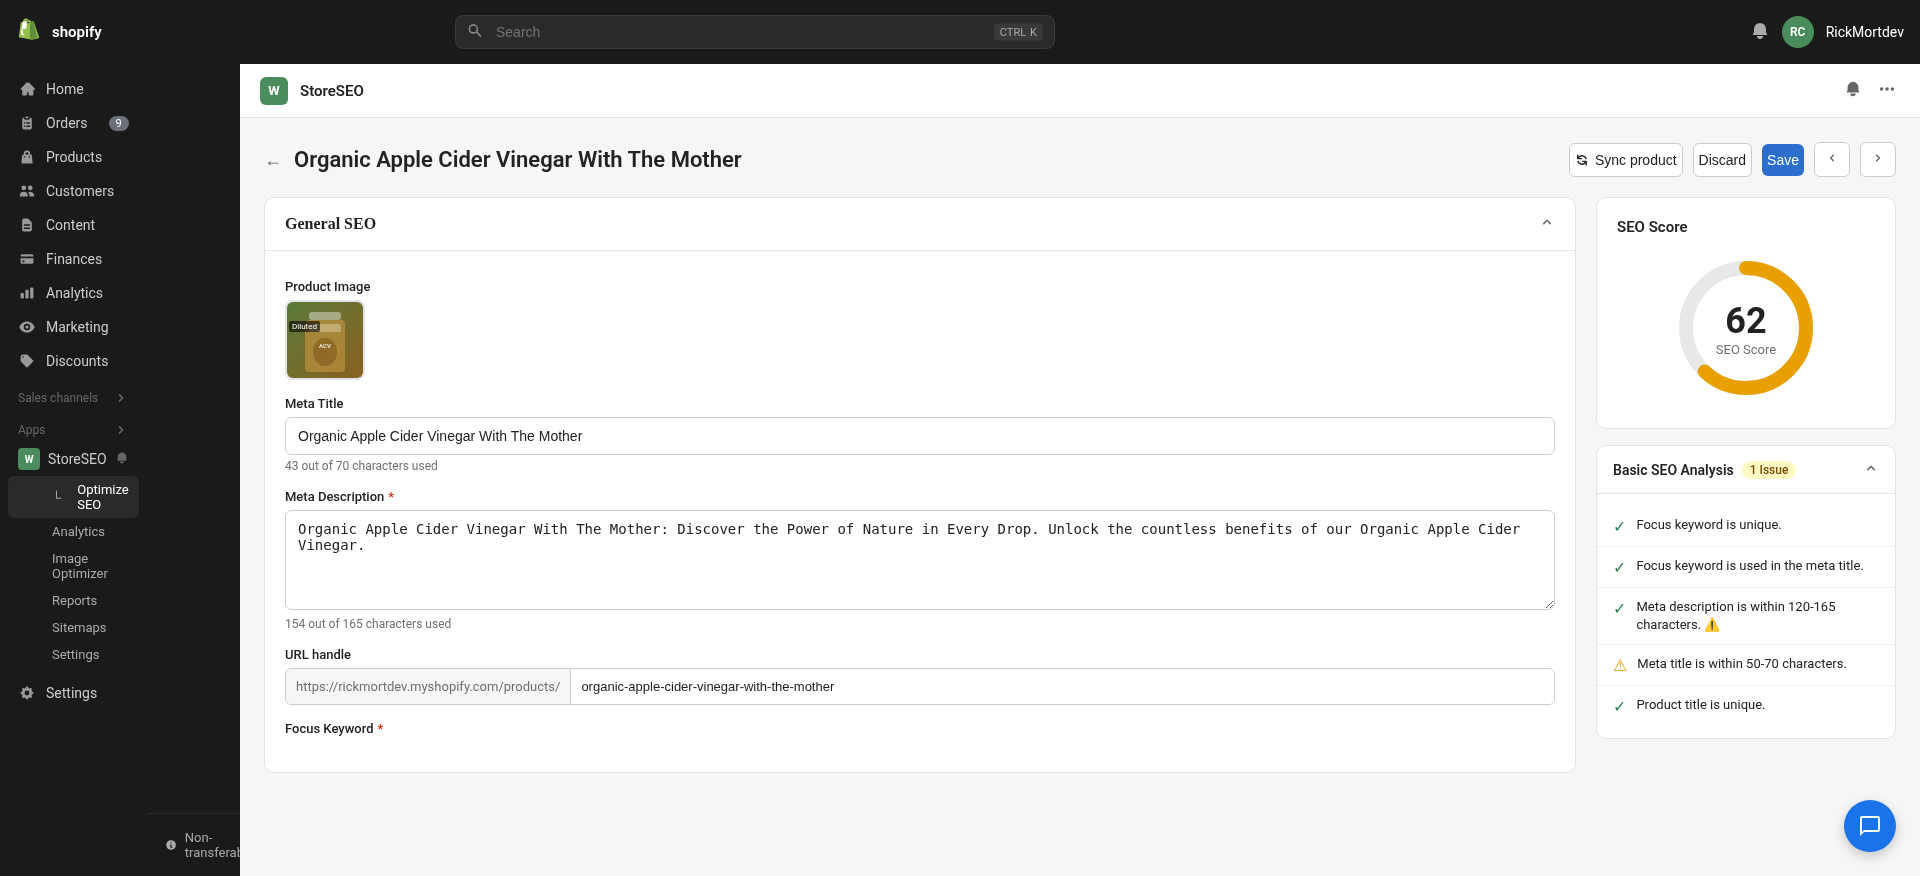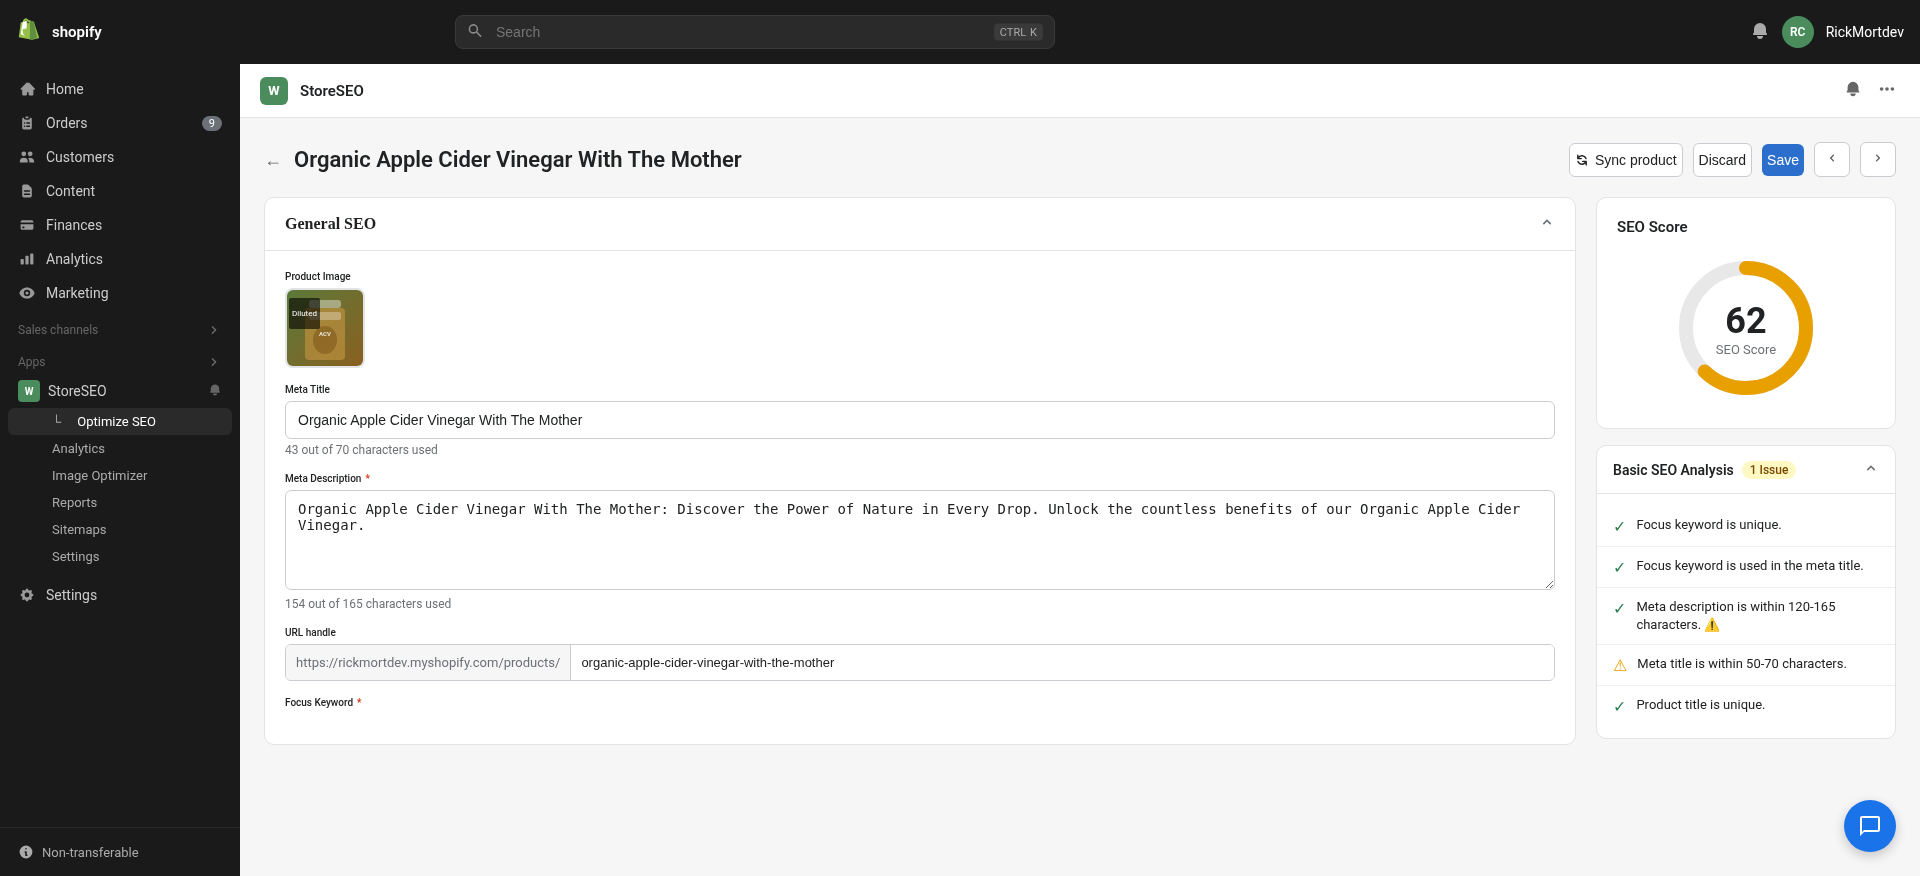--- a/index.html
+++ b/index.html
@@ -15,21 +15,21 @@
     .search-shortcut { position: absolute; right: 12px; top: 50%; transform: translateY(-50%); background: #3a3a3a; border-radius: 4px; padding: 2px 6px; font-size: 11px; color: #aaa; display: flex; gap: 4px; }
     .topbar-right { display: flex; align-items: center; gap: 12px; margin-left: auto; }
     .topbar-bell { color: #aaa; cursor: pointer; }
     .topbar-avatar { width: 32px; height: 32px; border-radius: 50%; background: #4a8c5c; display: flex; align-items: center; justify-content: center; color: #fff; font-size: 12px; font-weight: 600; }
     .topbar-username { color: #fff; font-size: 14px; }
 
     
     .layout { display: flex; flex: 1; overflow: hidden; }
 
     
-    .sidebar { width: 240px; background: #1a1a1a; display: flex; flex-direction: column; overflow-y: auto; flex-shrink: 0; }
+    .sidebar { width: 240px; background: #1a1a1a; display: flex; flex-direction: row; overflow-y: auto; flex-shrink: 0; }
     .sidebar-nav { padding: 8px; }
     .sidebar-item { display: flex; align-items: center; gap: 10px; padding: 8px 10px; border-radius: 6px; cursor: pointer; color: #ccc; font-size: 14px; position: relative; }
     .sidebar-item .item-icon { width: 18px; height: 18px; display: flex; align-items: center; justify-content: center; color: #999; flex-shrink: 0; }
     .sidebar-item .badge { background: #6b7177; color: #fff; border-radius: 10px; padding: 1px 7px; font-size: 11px; margin-left: auto; }
     .sidebar-section-label { color: #666; font-size: 12px; padding: 12px 10px 4px; display: flex; align-items: center; justify-content: space-between; }
     .sidebar-section-label svg { width: 16px; height: 16px; }
 
     
     .sidebar-sub-item { display: flex; align-items: center; gap: 10px; padding: 6px 10px 6px 32px; border-radius: 6px; cursor: pointer; color: #aaa; font-size: 13px; }
     .sidebar-sub-item.active { background: #2a2a2a; color: #fff; }
@@ -62,35 +62,35 @@
     
     .two-col { display: flex; gap: 20px; align-items: flex-start; }
     .col-main { flex: 1; }
     .col-side { width: 300px; flex-shrink: 0; }
 
     
     .card { background: #fff; border-radius: 10px; border: 1px solid #e1e3e5; margin-bottom: 16px; overflow: hidden; }
     .card-header { display: flex; align-items: center; justify-content: space-between; padding: 16px 20px; border-bottom: 1px solid #e1e3e5; font-family: Liberation Serif, serif; }
     .card-header h2 { font-size: 16px; font-weight: 600; }
     .card-body { padding: 20px; }
-    .card-body .field-label { font-size: 10px; font-weight: 500; color: #202223; margin-bottom: 6px; display: flex; gap: 4px; }
+    .card-body .field-label { font-size: 13px; font-weight: 500; color: #202223; margin-bottom: 6px; display: flex; gap: 4px; margin-top: 8px; }
     .field-label .required { color: #d72c0d; }
     .field-group { margin-bottom: 16px; }
     .field-input { width: 100%; border: 1px solid #c9ccd0; border-radius: 6px; padding: 10px 12px; font-size: 14px; outline: none; color: #202223; }
     .field-textarea { width: 100%; border: 1px solid #c9ccd0; border-radius: 6px; padding: 10px 12px; font-size: 14px; outline: none; color: #202223; resize: vertical; min-height: 100px; }
     .field-hint { font-size: 12px; color: #6d7175; margin-top: 4px; }
     .url-field-wrap { display: flex; border: 1px solid #c9ccd0; border-radius: 6px; overflow: hidden; }
     .url-prefix { background: #f6f6f7; padding: 10px 10px; color: #6d7175; font-size: 13px; white-space: nowrap; border-right: 1px solid #c9ccd0; }
     .url-value { flex: 1; padding: 10px 10px; font-size: 13px; color: #202223; outline: none; border: none; }
 
     
     .product-image-wrap { width: 80px; height: 80px; border: 2px solid #e1e3e5; border-radius: 8px; overflow: hidden; display: flex; align-items: center; justify-content: center; background: #f6f6f7; position: relative; }
 
     
-    .product-image-label { position: absolute; top: 8px; left: 2px; background: rgba(0,0,0,0.6); color: #fff; font-size: 8px; padding: 11px 3px; border-radius: 2px; }
+    .product-image-label { position: absolute; top: 19px; left: 2px; background: rgba(0,0,0,0.6); color: #fff; font-size: 8px; padding: 1px 3px; border-radius: 2px; }
 
     
     .seo-score-card { background: #fff; border-radius: 10px; border: 1px solid #e1e3e5; margin-bottom: 16px; padding: 20px; display: flex; flex-direction: column; align-items: center; }
     .seo-score-title { font-size: 15px; font-weight: 600; align-self: flex-start; margin-bottom: 12px; }
     .donut-container { position: relative; width: 160px; height: 160px; }
     .donut-container svg { width: 160px; height: 160px; }
     .donut-center { position: absolute; top: 50%; left: 50%; transform: translate(-50%, -50%); text-align: center; }
     .donut-score { font-size: 36px; font-weight: 700; color: #202223; }
     .donut-label { font-size: 13px; color: #6d7175; }
 
@@ -170,20 +170,28 @@
         <span class="item-icon">
           <svg width="16" height="16" viewBox="0 0 20 20" fill="currentColor">
               <path d="M9 2a1 1 0 000 2h2a1 1 0 100-2H9z"></path>
               <path fill-rule="evenodd" d="M4 5a2 2 0 012-2 3 3 0 003 3h2a3 3 0 003-3 2 2 0 012 2v11a2 2 0 01-2 2H6a2 2 0 01-2-2V5zm3 4a1 1 0 000 2h.01a1 1 0 100-2H7zm3 0a1 1 0 000 2h3a1 1 0 100-2h-3zm-3 4a1 1 0 100 2h.01a1 1 0 100-2H7zm3 0a1 1 0 100 2h3a1 1 0 100-2h-3z" clip-rule="evenodd"></path>
             </svg>
         </span>
         <span>Orders</span>
         <span class="badge">9</span>
       </div>
 
+      <div class="sidebar-item">
+        <span class="item-icon">
+          <svg width="16" height="16" viewBox="0 0 20 20" fill="currentColor">
+              <path fill-rule="evenodd" d="M10 2a4 4 0 00-4 4v1H5a1 1 0 00-.994.89l-1 9A1 1 0 004 18h12a1 1 0 00.994-1.11l-1-9A1 1 0 0015 7h-1V6a4 4 0 00-4-4zm2 5V6a2 2 0 10-4 0v1h4zm-6 3a1 1 0 112 0 1 1 0 01-2 0zm7-1a1 1 0 100 2 1 1 0 000-2z" clip-rule="evenodd"></path>
+            </svg>
+        </span>
+        <span>Products</span>
+      </div>
 
       <div class="sidebar-item">
         <span class="item-icon">
           <svg width="16" height="16" viewBox="0 0 20 20" fill="currentColor">
               <path d="M9 6a3 3 0 11-6 0 3 3 0 016 0zM17 6a3 3 0 11-6 0 3 3 0 016 0zM12.93 17c.046-.327.07-.66.07-1a6.97 6.97 0 00-1.5-4.33A5 5 0 0119 16v1h-6.07zM6 11a5 5 0 015 5v1H1v-1a5 5 0 015-5z"></path>
             </svg>
         </span>
         <span>Customers</span>
       </div>
 
@@ -217,20 +225,28 @@
       <div class="sidebar-item">
         <span class="item-icon">
           <svg width="16" height="16" viewBox="0 0 20 20" fill="currentColor">
               <path d="M10 12a2 2 0 100-4 2 2 0 000 4z"></path>
               <path fill-rule="evenodd" d="M.458 10C1.732 5.943 5.522 3 10 3s8.268 2.943 9.542 7c-1.274 4.057-5.064 7-9.542 7S1.732 14.057.458 10zM14 10a4 4 0 11-8 0 4 4 0 018 0z" clip-rule="evenodd"></path>
             </svg>
         </span>
         <span>Marketing</span>
       </div>
 
+      <div class="sidebar-item">
+        <span class="item-icon">
+          <svg width="16" height="16" viewBox="0 0 20 20" fill="currentColor">
+              <path fill-rule="evenodd" d="M17.707 9.293a1 1 0 010 1.414l-7 7a1 1 0 01-1.414 0l-7-7A.997.997 0 012 10V5a3 3 0 013-3h5c.256 0 .512.098.707.293l7 7zM5 6a1 1 0 100-2 1 1 0 000 2z" clip-rule="evenodd"></path>
+            </svg>
+        </span>
+        <span>Discounts</span>
+      </div>
 
       <div class="sidebar-section-label">
         <span>Sales channels</span>
         <svg viewBox="0 0 20 20" fill="#666">
             <path fill-rule="evenodd" d="M7.293 14.707a1 1 0 010-1.414L10.586 10 7.293 6.707a1 1 0 011.414-1.414l4 4a1 1 0 010 1.414l-4 4a1 1 0 01-1.414 0z" clip-rule="evenodd"></path>
           </svg>
       </div>
 
       <div class="sidebar-section-label">
         <span>Apps</span>

